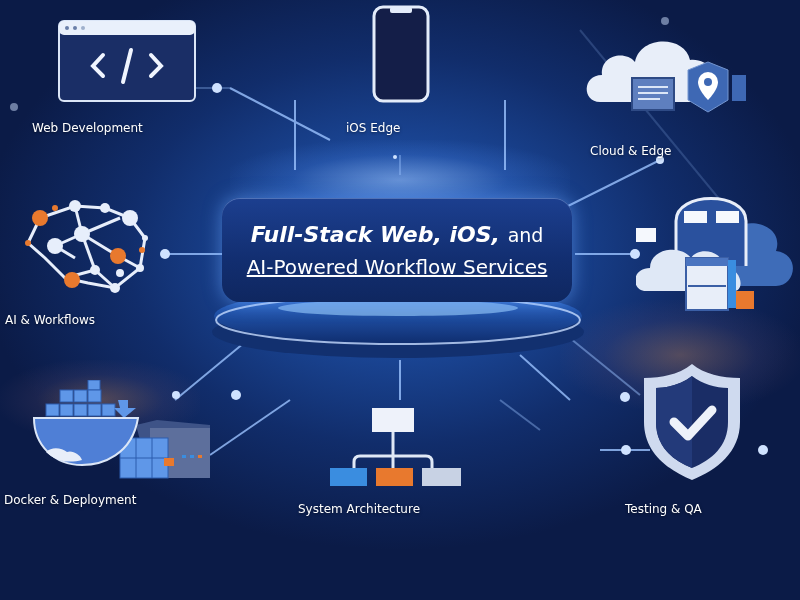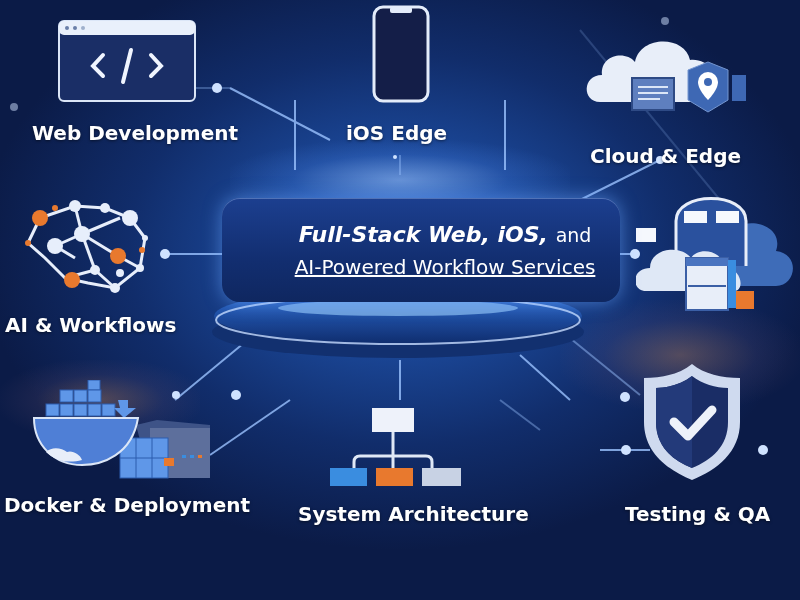--- a/index.html
+++ b/index.html
@@ -6,26 +6,26 @@
   body { width:800px; height:600px; overflow:hidden; position:relative;
     font-family:"DejaVu Sans","Liberation Sans",sans-serif; color:#fff;
     background: radial-gradient(ellipse 420px 300px at 400px 250px, #2a63c2 0%, #1a4594 35%, #112d6b 65%, #0b1b47 100%);
   }
   .bg-glow { position:absolute; left:230px; top:140px; width:340px; height:80px;
     background: radial-gradient(ellipse at center, rgba(160,200,255,.55) 0%, rgba(80,140,240,.2) 45%, rgba(0,0,0,0) 75%); }
   .city-glow { position:absolute; left:560px; top:300px; width:240px; height:110px;
     background: radial-gradient(ellipse at center, rgba(210,140,90,.35) 0%, rgba(120,90,120,.15) 45%, rgba(0,0,0,0) 75%); }
   .city-glow.left { left:0; top:360px; width:200px; height:80px; }
   svg.lines { position:absolute; left:0; top:0; }
-  .label { position:absolute; font-weight:bold; font-size:20px; white-space:nowrap; text-shadow:0 1px 3px rgba(0,0,0,.5); }
+  .label { position:absolute; font-weight:normal; font-size:12px; white-space:nowrap; text-shadow:0 1px 3px rgba(0,0,0,.5); }
   .icon { position:absolute; }
   .center { position:absolute; left:222px; top:198px; width:350px; height:104px; border-radius:18px;
     background: linear-gradient(180deg, #1c3f8f 0%, #122e70 60%, #0f2760 100%);
     box-shadow: 0 0 18px rgba(110,170,255,.55), inset 0 1px 0 rgba(180,210,255,.35);
-    display:flex; flex-direction:column; align-items:center; justify-content:center;padding-left:48px; }
+    display:flex; flex-direction:column; align-items:center; justify-content:center; }
   .title1 { font-size:22px; font-weight:bold; font-style:italic; }
   .title1 .and { font-style:normal; font-size:19px; font-weight:normal; }
   .title2 { font-size:20px; margin-top:8px;text-decoration:underline; }
   .platform { position:absolute; left:212px; top:280px; width:372px; height:78px; }
 </style>
 </head>
 <body>
 
 <div class="bg-glow"></div>
 <div class="city-glow"></div>

